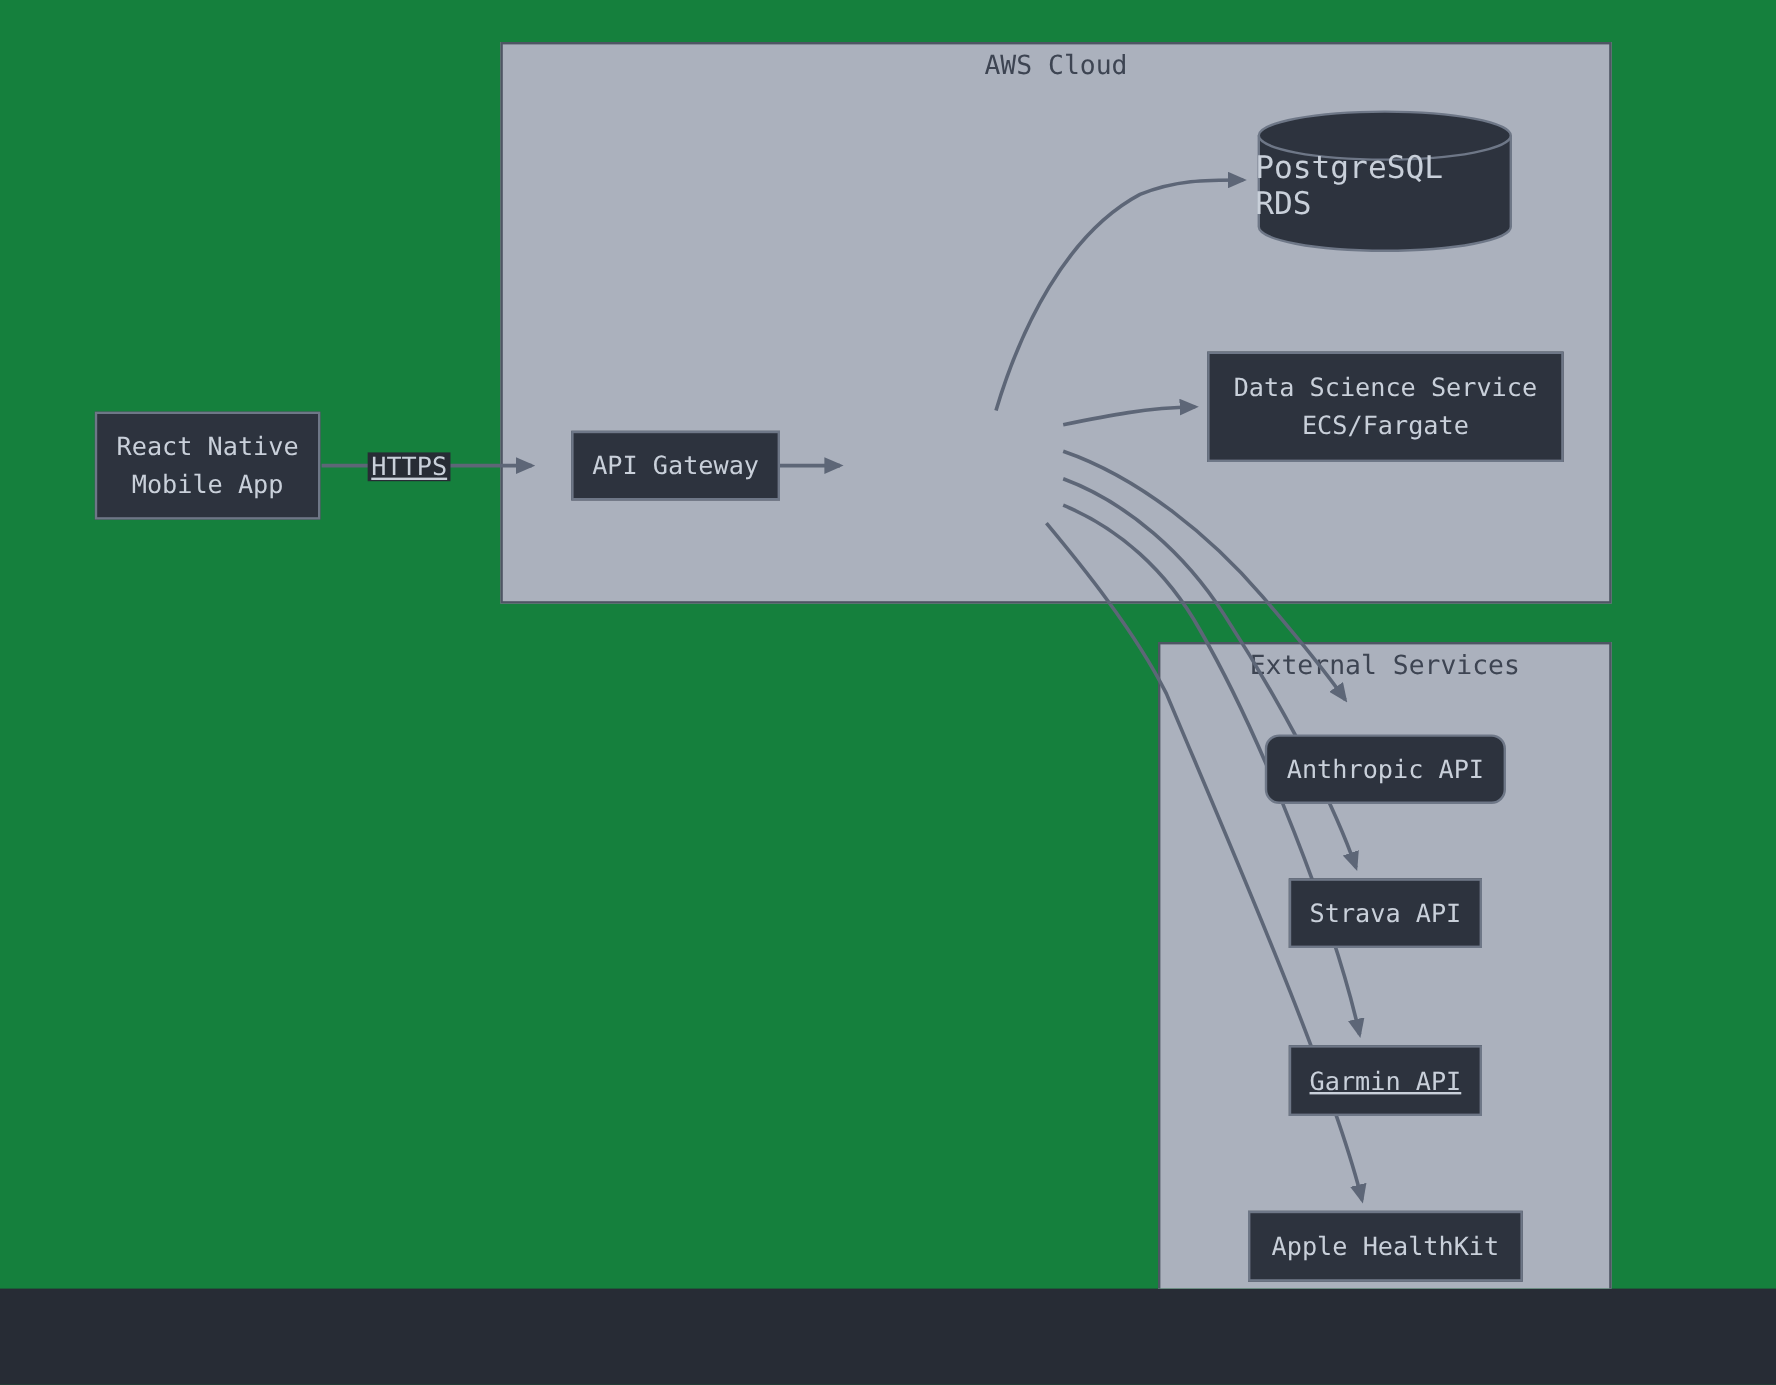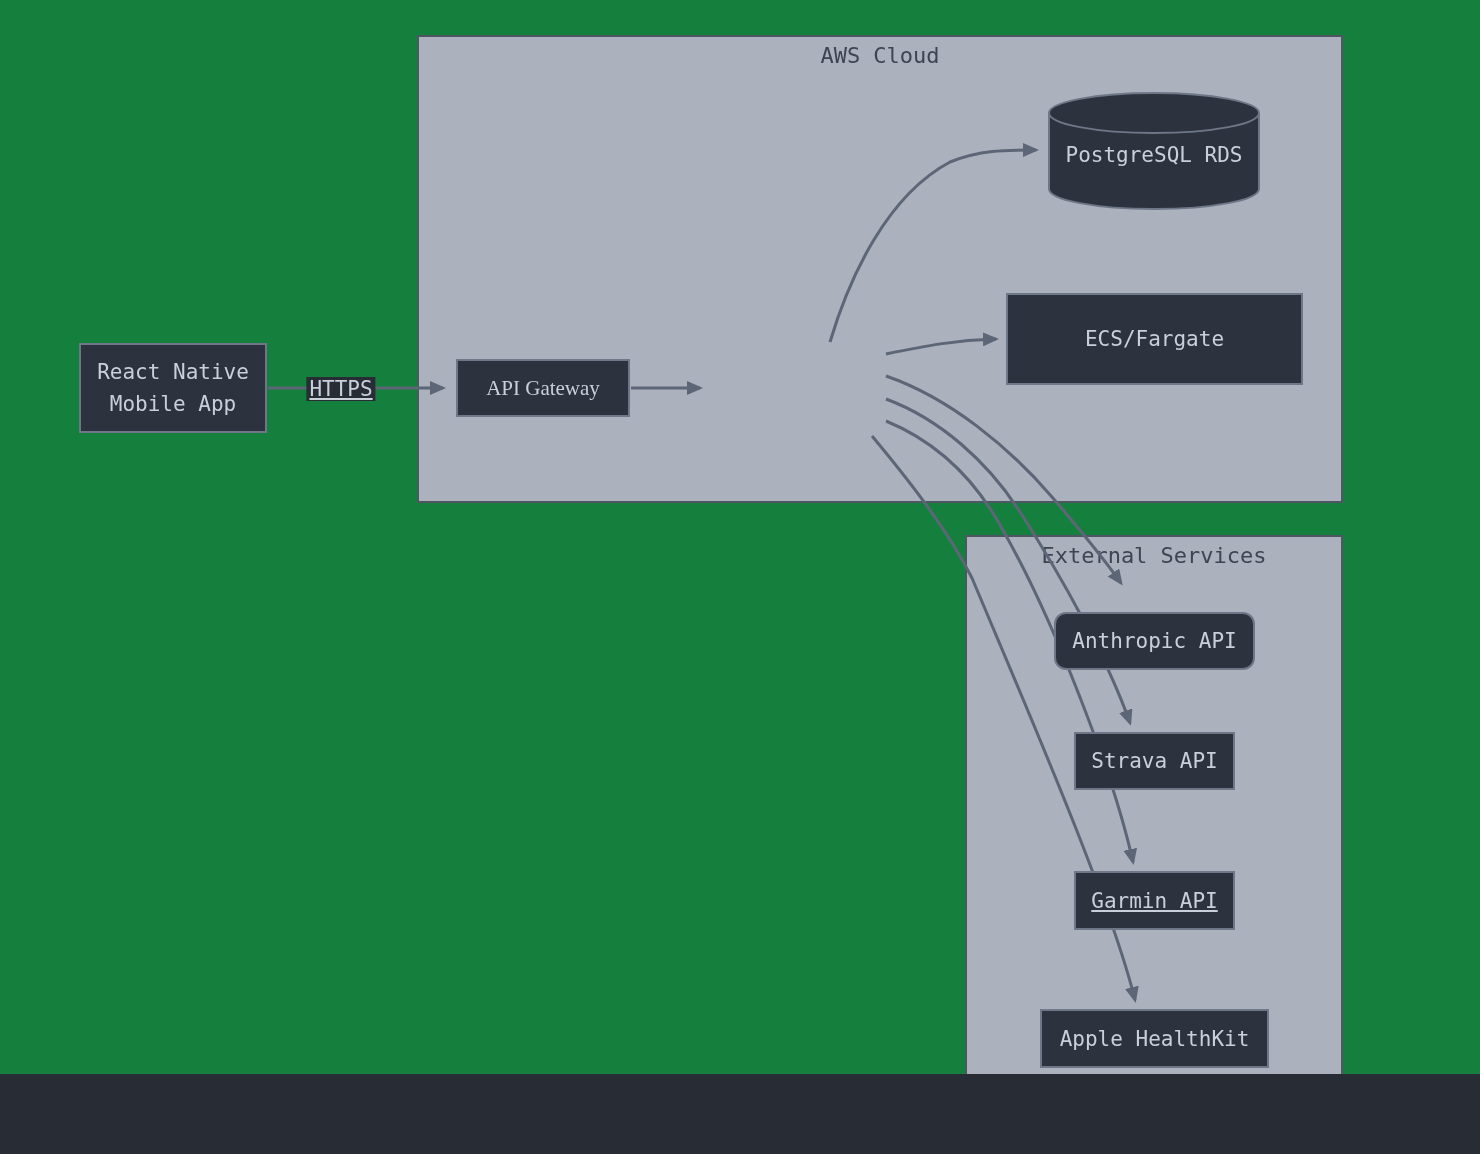--- a/index.html
+++ b/index.html
@@ -70,21 +70,21 @@
     justify-content: center;
   }
   .node-cylinder svg {
     position: absolute;
     left: 0;
     top: 0;
   }
   .node-cylinder .cyl-label {
     position: relative;
     color: #c9d0da;
-    font-size: 21px;
+    font-size: 26px;
     margin-top: 8px;
   }
   
   .edge-label {
     position: absolute;
     background: #272c35;
     color: #c9d0da;
     font-size: 21px;
     padding: 0 3px;
     z-index: 2;
@@ -122,34 +122,35 @@
     <path class="edge" marker-end="url(#arrow)" d="M 872 436 C 902 472 945 525 972 578 C 1018 688 1110 898 1135 1000"></path>
   </svg>
 
   <span class="edge-label" style="left:341px; top:389px;">HTTPS</span>
 
   <div class="node" style="left:79px; top:343px; width:188px; height:90px;align-items:center;">
     <span>React Native</span>
     <span>Mobile App</span>
   </div>
 
-  <div class="node" style="left:456px; top:359px; width:174px; height:58px;font-family:Liberation Serif, serif;">
+  <div class="node" style="left:476px; top:359px; width:174px; height:58px;">
     <span>API Gateway</span>
   </div>
 
 
   <div class="node-cylinder" style="left:1046px; top:90px; width:216px; height:122px;">
     <svg width="216" height="122" viewBox="0 0 216 122">
       <path d="M3,23 v76 a105,20 0 0 0 210 0 v-76" fill="#2d333e" stroke="#6e7787" stroke-width="2"></path>
       <ellipse cx="108" cy="23" rx="105" ry="20" fill="#2d333e" stroke="#6e7787" stroke-width="2"></ellipse>
     </svg>
     <span class="cyl-label">PostgreSQL RDS</span>
   </div>
 
   <div class="node" style="left:1006px; top:293px; width:297px; height:92px;">
+    <span>Data Science Service</span>
     <span>ECS/Fargate</span>
   </div>
 
   <div class="node" style="left:1054px; top:612px; width:201px; height:58px;border-radius:12px;">
     <span>Anthropic API</span>
   </div>
 
   <div class="node" style="left:1074px; top:732px; width:161px; height:58px;">
     <span>Strava API</span>
   </div>

